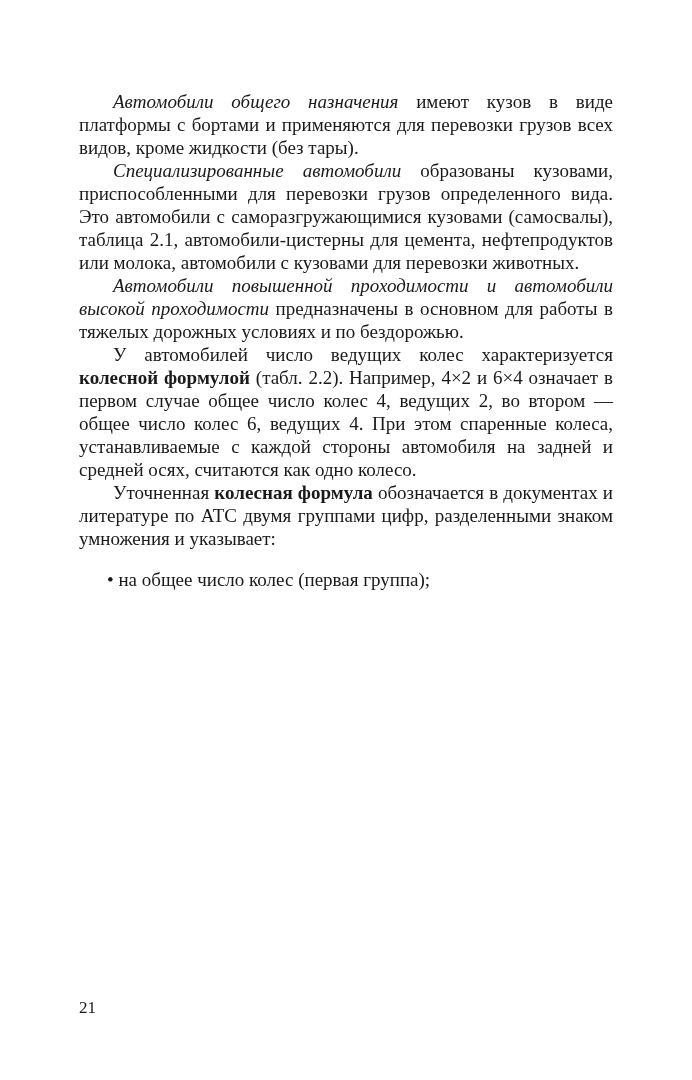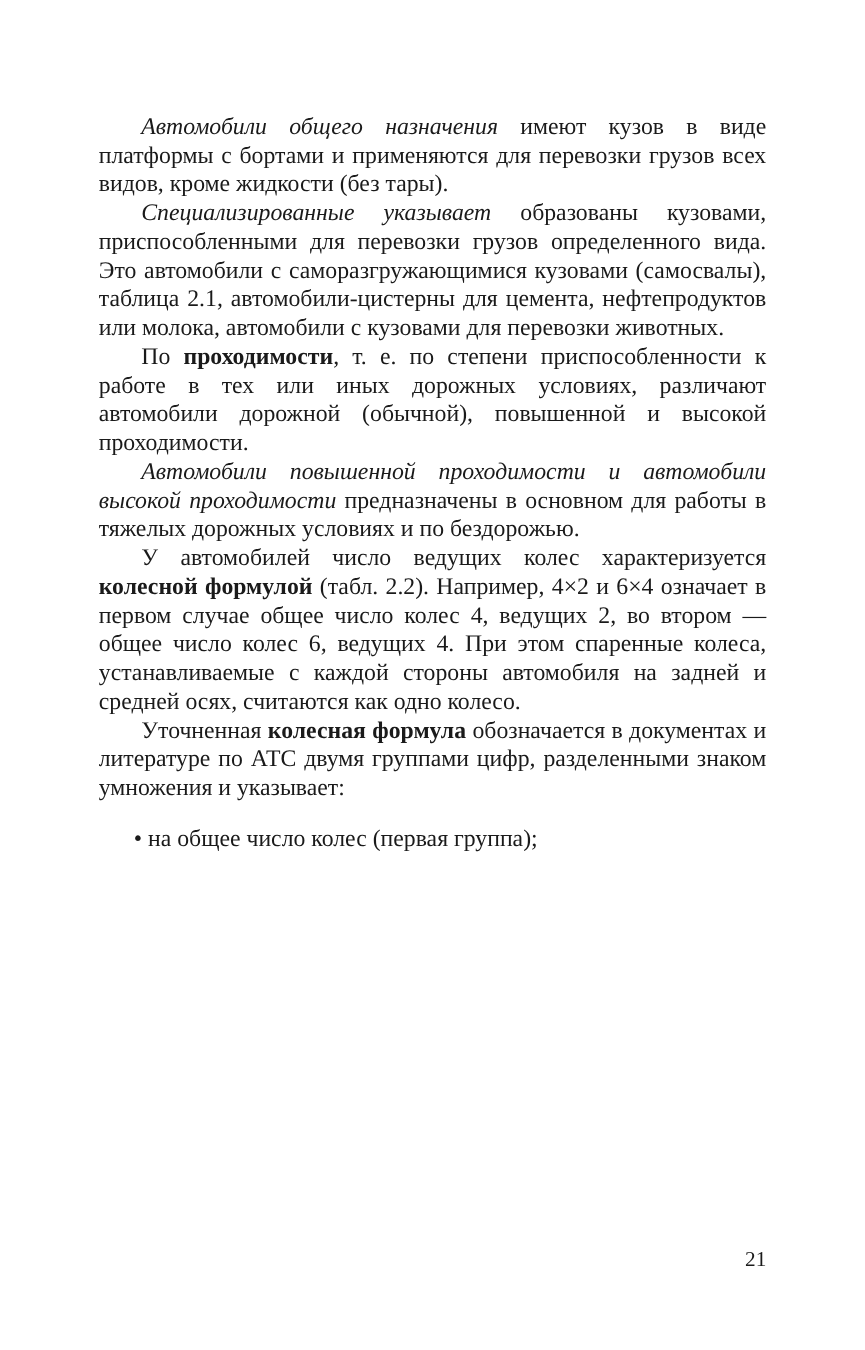--- a/index.html
+++ b/index.html
@@ -37,32 +37,31 @@
   .bullet {
     display: inline;
   }
   .italic { font-style: italic; }
   .bold { font-weight: bold; }
   .page-number {
     position: absolute;
     top: 998px;
     left: 79px;
     width: 534px;
-    text-align: right;
+    text-align: left;
     font-size: 17px;
     line-height: 20px;
   }
 </style>
 </head>
 <body>
 
 <div class="page">
   <div class="text-block">
       <p class="para"><span class="italic">Автомобили общего назначения </span><span>имеют кузов в виде платформы с бортами и применяются для перевозки грузов всех видов, кроме жидкости (без тары).</span></p>
-      <p class="para"><span class="italic">Специализированные указывает </span><span>образованы кузовами, приспособленными для перевозки грузов определенного вида. Это автомобили с саморазгружающимися кузовами (самосвалы), таблица 2.1, автомобили-цистерны для цемента, нефтепродуктов или молока, автомобили с кузовами для перевозки животных.</span></p>
-      <p class="para"><span>По </span><span class="bold">проходимости</span><span>, т. е. по степени приспособленности к работе в тех или иных дорожных условиях, различают автомобили дорожной (обычной), повышенной и высокой проходимости.</span></p>
+      <p class="para"><span class="italic">Специализированные автомобили </span><span>образованы кузовами, приспособленными для перевозки грузов определенного вида. Это автомобили с саморазгружающимися кузовами (самосвалы), таблица 2.1, автомобили-цистерны для цемента, нефтепродуктов или молока, автомобили с кузовами для перевозки животных.</span></p>
       <p class="para"><span class="italic">Автомобили повышенной проходимости и автомобили высокой проходимости </span><span>предназначены в основном для работы в тяжелых дорожных условиях и по бездорожью.</span></p>
       <p class="para"><span>У автомобилей число ведущих колес характеризуется </span><span class="bold">колесной формулой </span><span>(табл. 2.2). Например, 4×2 и 6×4 означает в первом случае общее число колес 4, ведущих 2, во втором — общее число колес 6, ведущих 4. При этом спаренные колеса, устанавливаемые с каждой стороны автомобиля на задней и средней осях, считаются как одно колесо.</span></p>
       <p class="para"><span>Уточненная </span><span class="bold">колесная формула </span><span>обозначается в документах и литературе по АТС двумя группами цифр, разделенными знаком умножения и указывает:</span></p>
       <p class="bullet-item"><span class="bullet">• </span><span>на общее число колес (первая группа);</span></p>
     </div>
   <div class="page-number">21</div>
 </div>
 
 </body></html>

